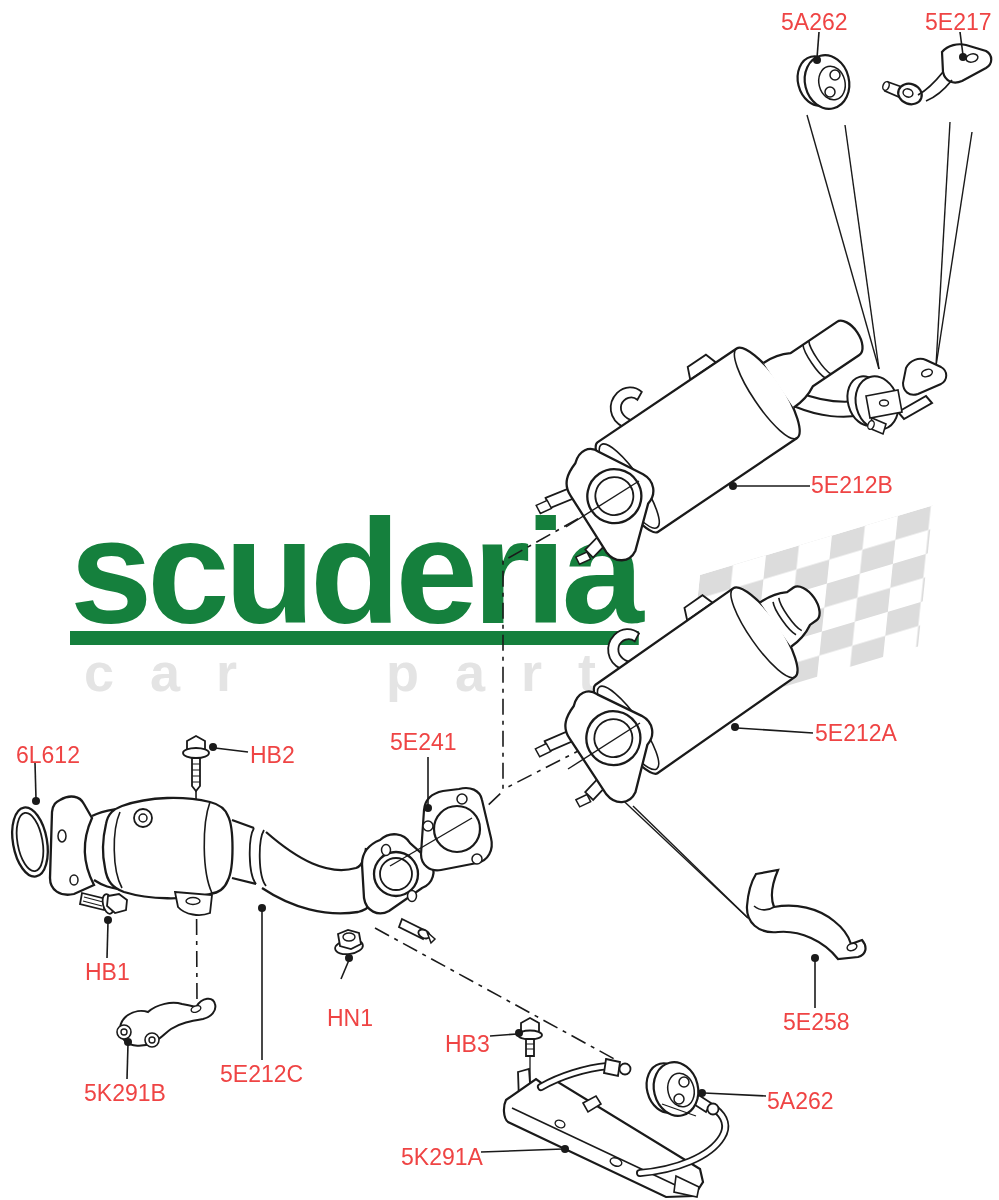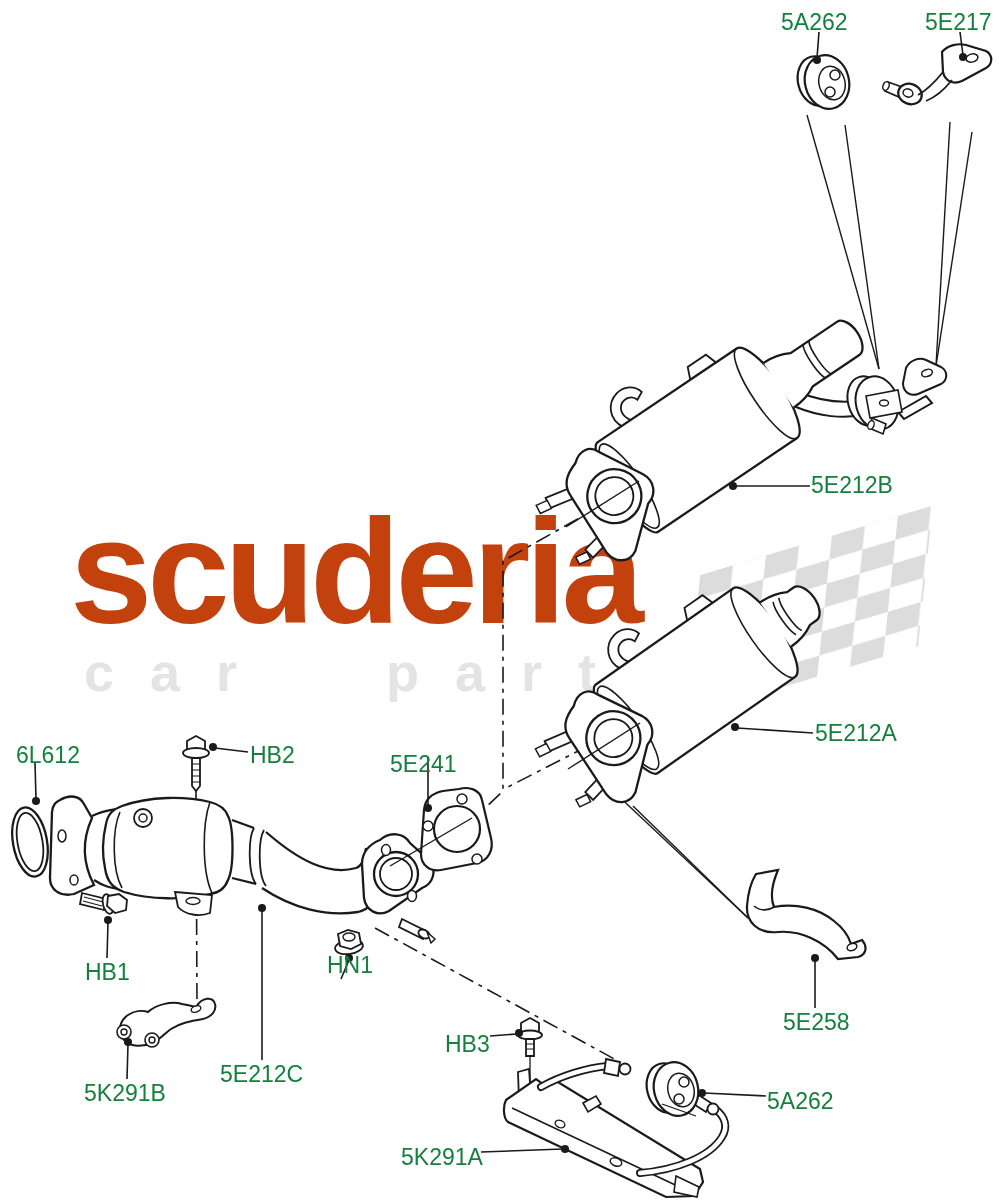--- a/index.html
+++ b/index.html
@@ -4,31 +4,31 @@
 <style>
   html,body{margin:0;padding:0;}
   body{
     width:999px;height:1200px;position:relative;overflow:hidden;
     background:#ffffff;
     font-family:"Liberation Sans", sans-serif;
   }
   #brand-watermark{
     position:absolute;left:70px;top:498px;
     font-size:148px;font-weight:bold;letter-spacing:-5px;line-height:1;
-    color:#c2410c;z-index:1;white-space:nowrap;
+    color:#15803d;z-index:1;white-space:nowrap;text-decoration:underline;
   }
   #tagline-watermark{
     position:absolute;left:84px;top:645px;
     font-size:54px;font-weight:bold;letter-spacing:36px;word-spacing:62px;
     line-height:1;color:#e4e4e4;z-index:1;white-space:nowrap;
   }
   #diagram-svg{position:absolute;left:0;top:0;z-index:2;}
   .callout{
     position:absolute;z-index:3;
-    font-size:23px;color:#15803d;line-height:1.1;white-space:nowrap;
+    font-size:23px;color:#ef4444;line-height:1.1;white-space:nowrap;
     cursor:pointer;
   }
 </style>
 </head>
 <body>
 
 <div id="brand-watermark">scuderia</div>
 <div id="tagline-watermark">car parts</div>
 
 <svg id="diagram-svg" width="999" height="1200" viewBox="0 0 999 1200">
@@ -290,21 +290,21 @@
     <circle cx="702" cy="1093" r="4"></circle>
   </g>
 </svg>
 
 <div class="callout" style="left:781px;top:10px">5A262</div>
 <div class="callout" style="left:925px;top:10px">5E217</div>
 <div class="callout" style="left:811px;top:473px">5E212B</div>
 <div class="callout" style="left:815px;top:721px">5E212A</div>
 <div class="callout" style="left:16px;top:743px">6L612</div>
 <div class="callout" style="left:250px;top:743px">HB2</div>
-<div class="callout" style="left:390px;top:752px">5E241</div>
+<div class="callout" style="left:390px;top:730px">5E241</div>
 <div class="callout" style="left:85px;top:960px">HB1</div>
-<div class="callout" style="left:327px;top:953px">HN1</div>
+<div class="callout" style="left:327px;top:1006px">HN1</div>
 <div class="callout" style="left:220px;top:1062px">5E212C</div>
 <div class="callout" style="left:84px;top:1081px">5K291B</div>
 <div class="callout" style="left:445px;top:1032px">HB3</div>
 <div class="callout" style="left:401px;top:1145px">5K291A</div>
 <div class="callout" style="left:783px;top:1010px">5E258</div>
 <div class="callout" style="left:767px;top:1089px">5A262</div>
 
 </body></html>

